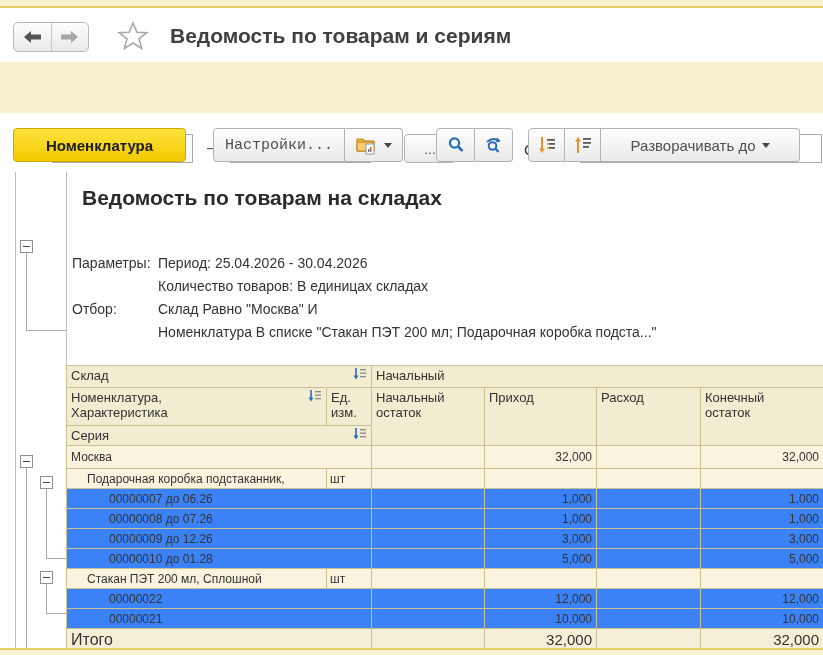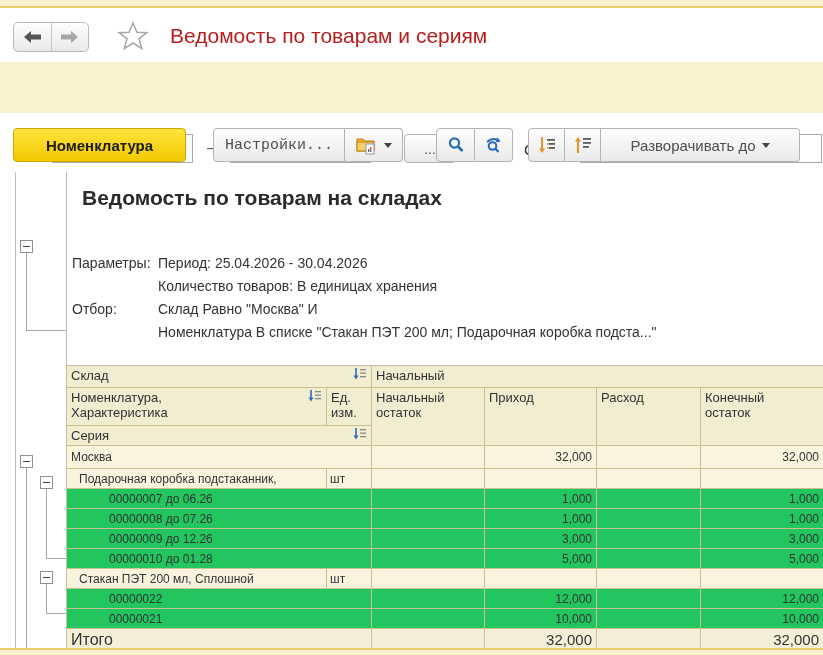--- a/index.html
+++ b/index.html
@@ -9,21 +9,21 @@
   
   .top-strip{position:absolute;left:0;top:0;width:823px;height:6px;background:#f8f1cd;border-bottom:2px solid #e7cc6a;}
   .bottom-strip{position:absolute;left:0;top:648px;width:823px;height:7px;background:#f8f1cd;border-top:2px solid #e7cc6a;}
 
   
   .nav-group{position:absolute;left:13px;top:22px;width:76px;height:30px;display:flex;
              border:1px solid #b9b9b9;border-radius:5px;background:linear-gradient(#fdfdfd,#e9e9e9);box-sizing:border-box;}
   .nav-btn{flex:1;display:flex;align-items:center;justify-content:center;}
   .nav-btn + .nav-btn{border-left:1px solid #c6c6c6;}
   .star{position:absolute;left:117px;top:20px;}
-  .page-title{position:absolute;left:170px;top:24px;font-size:21px;color:#b91c1c;}
+  .page-title{position:absolute;left:170px;top:24px;font-size:21px;color:#404040;font-weight:bold;}
 
   
   .filter-bar{position:absolute;left:0;top:62px;width:823px;height:51px;background:#f8f1cd;}
   .checkbox{position:absolute;width:18px;height:18px;background:#fff;border:1px solid #9a9a9a;border-radius:2px;
             display:flex;align-items:center;justify-content:center;font-size:15px;font-weight:bold;color:#1da83c;box-sizing:border-box;}
   .field{position:absolute;height:29px;background:#fff;border:1px solid #a9a9a9;box-sizing:border-box;display:flex;}
   .field input{border:none;outline:none;flex:1;min-width:0;font-family:inherit;font-size:15px;color:#222;padding:0 6px;background:transparent;}
   .cal-btn{width:27px;border-left:1px solid #a9a9a9;display:flex;align-items:center;justify-content:center;background:#fcfcfc;}
   .dash{position:absolute;left:207px;top:77px;font-size:16px;color:#555;}
   .lbl{position:absolute;font-size:15px;color:#333;}
@@ -60,24 +60,24 @@
   table.rep th,table.rep td{border:1px solid #cbc091;overflow:hidden;white-space:nowrap;}
   table.rep th{background:#f2ecd1;font-weight:normal;text-align:left;font-size:13px;color:#333;
                vertical-align:top;padding:2px 4px;}
   .hdr-flex{display:flex;justify-content:space-between;align-items:flex-start;}
   .pre{white-space:pre-line;}
   td.c-label{font-size:12px;color:#333;padding:1px 4px;}
   td.c-unit{font-size:12px;color:#333;padding:1px 3px;}
   td.c-num{font-size:12px;color:#333;text-align:right;padding:1px 4px;}
   tr.row-group1 td{background:#faf4de;height:20px;}
   tr.row-group2 td{background:#faf4de;height:17px;}
-  tr.row-series td{background:#22c55e;height:17px;margin-top:48px;}
+  tr.row-series td{background:#3b82f6;height:17px;margin-top:48px;}
   tr.row-total td{background:#f6efd7;height:19px;font-size:16px;}
   tr.row-total td.c-num{font-size:15px;}
-  tr.row-group2 td.c-label{padding-left:12px;}
+  tr.row-group2 td.c-label{padding-left:20px;}
   tr.row-series td.c-label{padding-left:42px;}
   tr.h1{height:22px;}tr.h2{height:38px;}tr.h3{height:20px;}
 </style>
 </head>
 <body>
 
 <div class="screen">
 
   <div class="top-strip"></div>
 
@@ -238,21 +238,21 @@
 
     <div class="report-title">Ведомость по товарам на складах</div>
 
     <div class="params">
       <div class="param-row">
         <span class="p-label">Параметры:</span>
         <span>Период: 25.04.2026 - 30.04.2026</span>
       </div>
       <div class="param-row">
         <span class="p-label"></span>
-        <span>Количество товаров: В единицах хранения</span>
+        <span>Количество товаров: В единицах складах</span>
       </div>
       <div class="param-row">
         <span class="p-label">Отбор:</span>
         <span>Склад Равно "Москва" И</span>
       </div>
       <div class="param-row">
         <span class="p-label"></span>
         <span>Номенклатура В списке "Стакан ПЭТ 200 мл; Подарочная коробка подста..."</span>
       </div>
     </div>

